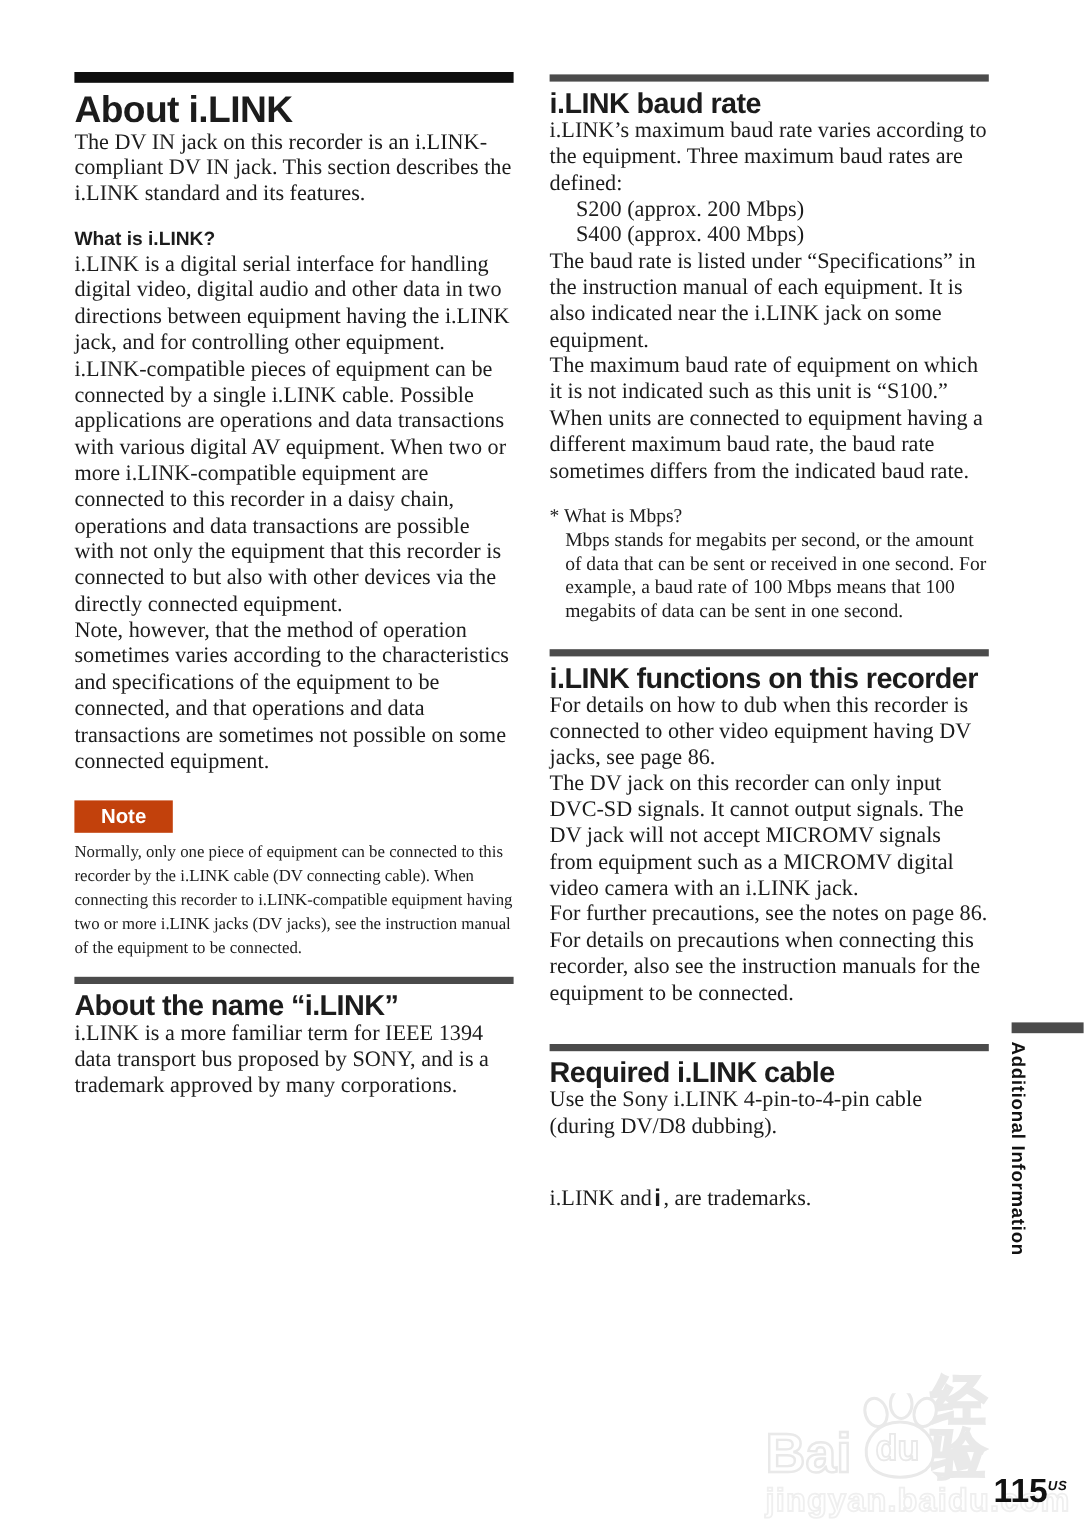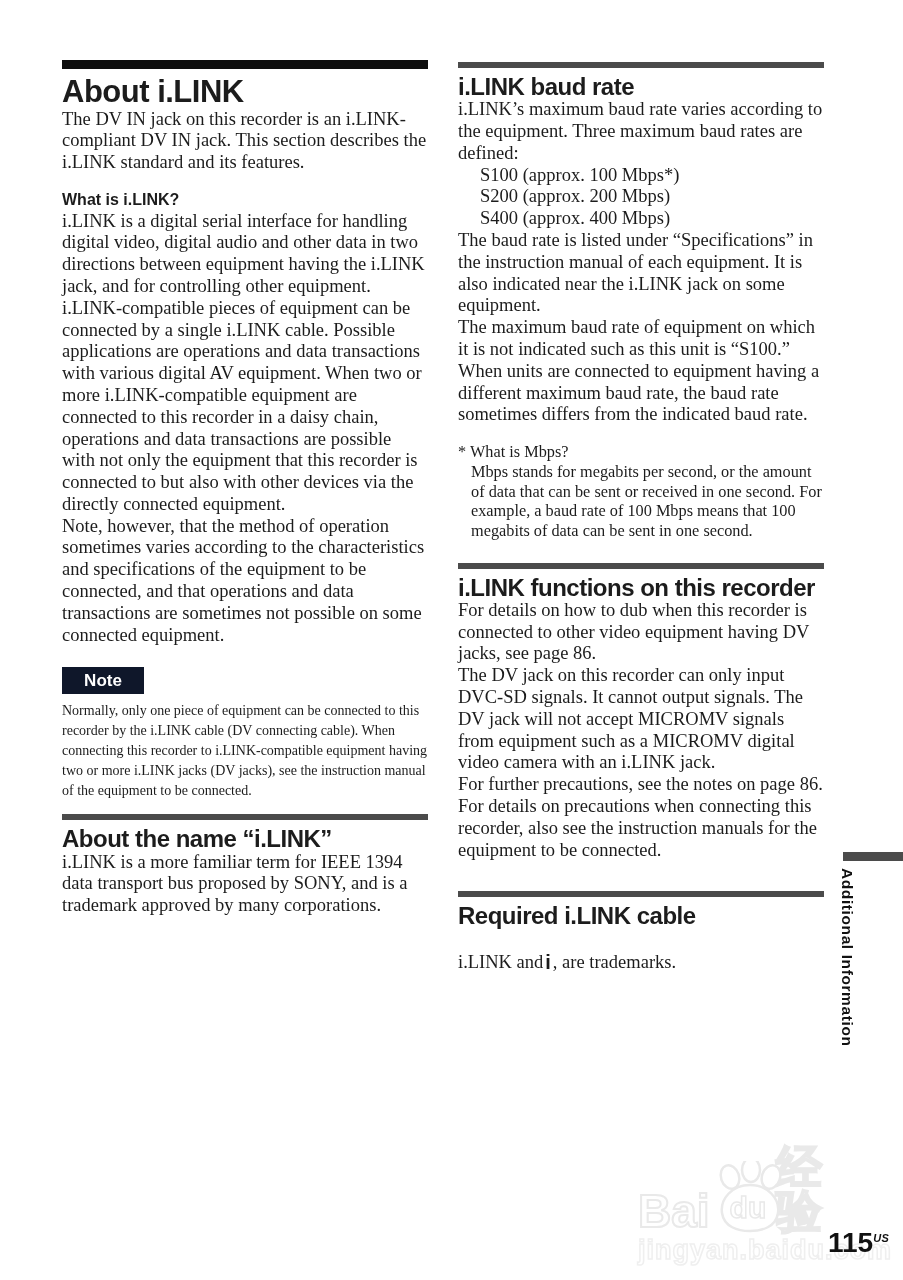--- a/index.html
+++ b/index.html
@@ -36,37 +36,37 @@
   }
   p.body { font-size:18.5px; line-height:21.8px; margin:0; }
   .mt-intro { margin-top:25px; }
   .mt-para  { margin-top:18px; }
   .mt-body  { margin-top:14px; }
 
   .baud-list { font-size:18.5px; line-height:21.8px; }
   .baud-list > div { padding-left:22px; }
 
   .note-box {
-    background:#0f172a; color:#fff;
+    background:#c2410c; color:#fff;
     font-family:"Liberation Sans", sans-serif;
     font-weight:bold; font-size:17px;
     width:82px; height:27px;
     display:flex; align-items:center; justify-content:center;
     margin-top:21px;
   }
   .note-text { font-size:14px; line-height:19.8px; margin-top:7px;font-family:Liberation Serif, serif; }
 
   .footnote { margin-top:16px; font-size:16.3px; line-height:19.7px; }
   .footnote .fn-body { padding-left:13px; }
 
   .bar-sect-left  { margin-top:12px; }
   .bar-sect-mid   { margin-top:22px; }
   .bar-sect-low   { margin-top:30px; }
 
-  .trademark-line { margin-top:22px; font-size:18.5px; }
+  .trademark-line { margin-top:38px; font-size:18.5px; }
   .ilink-logo {
     display:inline-block;
     font-family:"Liberation Sans", sans-serif;
     font-weight:bold; font-size:20px;
     line-height:1; margin:0 2px;
     transform:translateY(1px);
   }
 
   .sidebar-bar {
     position:absolute; left:843px; top:852px;
@@ -139,21 +139,20 @@
   <div class="bar-gray bar-sect-left"></div>
   <h2 class="h-section">About the name “i.LINK”</h2>
   <p class="body mt-para">i.LINK is a more familiar term for IEEE 1394 data transport bus proposed by SONY, and is a trademark approved by many corporations.</p>
 </div>
 
 <div class="col col-right">
   <div class="bar-gray"></div>
   <h2 class="h-section">i.LINK baud rate</h2>
   <p class="body mt-body">i.LINK’s maximum baud rate varies according to the equipment. Three maximum baud rates are defined:</p>
   <div class="baud-list">
-    <div>S100 (approx. 100 Mbps*)</div>
     <div>S200 (approx. 200 Mbps)</div>
     <div>S400 (approx. 400 Mbps)</div>
   </div>
   <p class="body mt-para">The baud rate is listed under “Specifications” in the instruction manual of each equipment. It is also indicated near the i.LINK jack on some equipment.</p>
   <p class="body">The maximum baud rate of equipment on which it is not indicated such as this unit is “S100.”</p>
   <p class="body">When units are connected to equipment having a different maximum baud rate, the baud rate sometimes differs from the indicated baud rate.</p>
 
   <div class="footnote">
     <div class="fn-title">* What is Mbps?</div>
     <div class="fn-body">Mbps stands for megabits per second, or the amount of data that can be sent or received in one second. For example, a baud rate of 100 Mbps means that 100 megabits of data can be sent in one second.</div>
@@ -161,20 +160,21 @@
 
   <div class="bar-gray bar-sect-mid"></div>
   <h2 class="h-section">i.LINK functions on this recorder</h2>
   <p class="body mt-body">For details on how to dub when this recorder is connected to other video equipment having DV jacks, see page 86.</p>
   <p class="body">The DV jack on this recorder can only input DVC-SD signals. It cannot output signals. The DV jack will not accept MICROMV signals from equipment such as a MICROMV digital video camera with an i.LINK jack.</p>
   <p class="body">For further precautions, see the notes on page 86.</p>
   <p class="body">For details on precautions when connecting this recorder, also see the instruction manuals for the equipment to be connected.</p>
 
   <div class="bar-gray bar-sect-low"></div>
   <h2 class="h-section">Required i.LINK cable</h2>
+  <p class="body mt-para">Use the Sony i.LINK 4-pin-to-4-pin cable (during DV/D8 dubbing).</p>
 
   <p class="trademark-line"><span>i.LINK and</span><span class="ilink-logo">i</span>, <span>are trademarks.</span></p>
 </div>
 
 <div class="sidebar-bar"></div>
 <div class="sidebar-label">Additional Information</div>
 
 <div class="watermark">
   <div class="wm-row">
     <span class="wm-latin">Bai</span>

